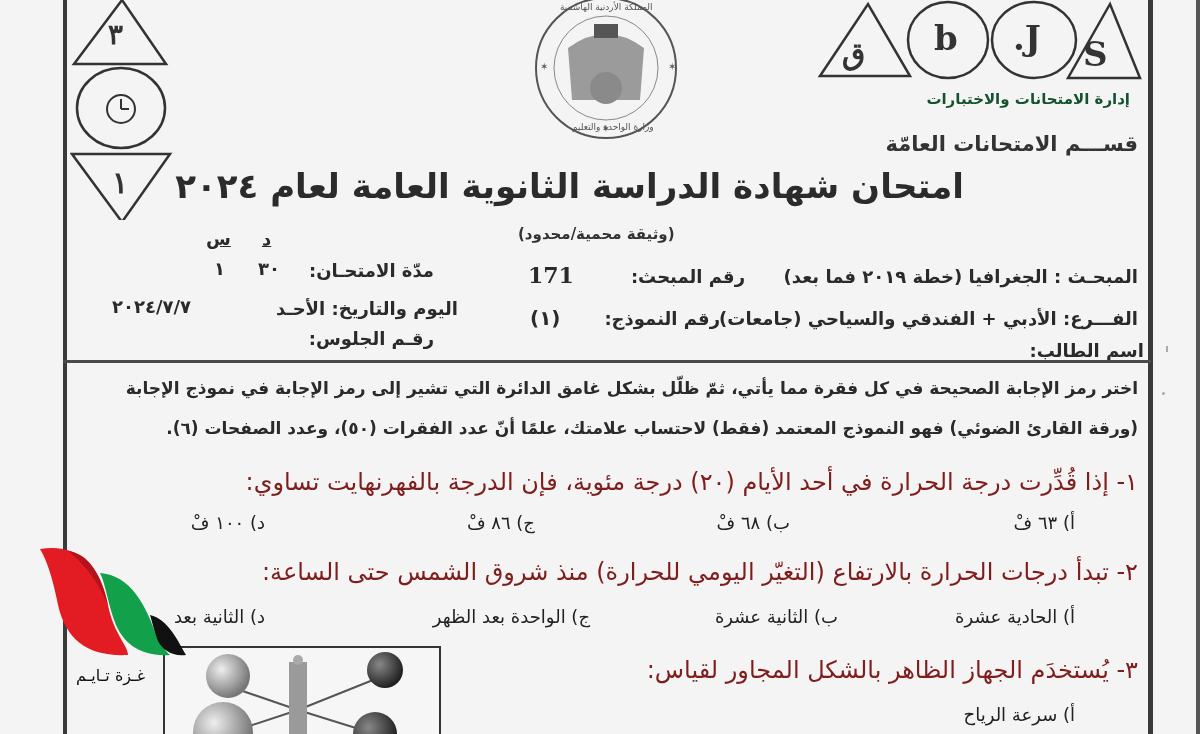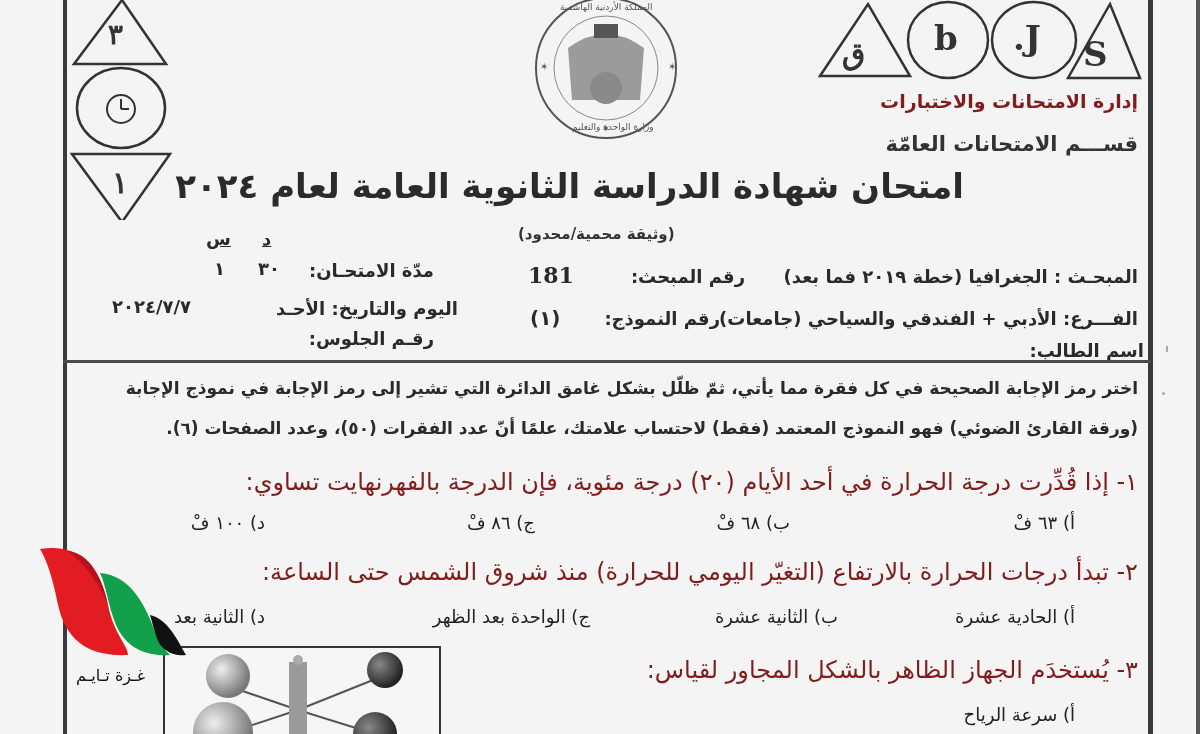--- a/index.html
+++ b/index.html
@@ -53,29 +53,29 @@
     <polygon points="20,76 68,4 110,76" fill="none" stroke="#333" stroke-width="2.5"></polygon>
     <ellipse cx="148" cy="40" rx="40" ry="38" fill="none" stroke="#333" stroke-width="2.5"></ellipse>
     <ellipse cx="234" cy="40" rx="42" ry="38" fill="none" stroke="#333" stroke-width="2.5"></ellipse>
     <polygon points="268,78 310,4 340,78" fill="none" stroke="#333" stroke-width="2.5"></polygon>
   </svg>
   <div class="abs shape-text" style="left:842px;top:36px;font-size:30px;">ق</div>
   <div class="abs shape-text" style="left:934px;top:18px;font-size:34px;">b</div>
   <div class="abs shape-text" style="left:1013px;top:18px;font-size:34px;">.J</div>
   <div class="abs shape-text" style="left:1083px;top:34px;font-size:34px;">S</div>
 
-  <div class="abs rtl b" style="right:62px;top:90px;font-size:19px;color:#7f1d1d;">إدارة الامتحانات والاختبارات</div>
+  <div class="abs rtl b" style="right:70px;top:90px;font-size:15px;color:#14532d;">إدارة الامتحانات والاختبارات</div>
   <div class="abs rtl b" style="right:62px;top:132px;font-size:21px;color:#333;">قســـم الامتحانات العامّة</div>
 
   <div class="abs rtl b" style="right:236px;top:166px;font-size:34px;color:#2b2b2b;letter-spacing:0.5px;">امتحان شهادة الدراسة الثانوية العامة لعام ٢٠٢٤</div>
   <div class="abs rtl b" style="left:518px;top:225px;font-size:15px;color:#333;">(وثيقة محمية/محدود)</div>
 
   <div class="abs rtl hdr" style="right:62px;top:266px;">المبحـث : الجغرافيا (خطة ٢٠١٩ فما بعد)</div>
   <div class="abs rtl hdr" style="right:455px;top:266px;">رقم المبحث:</div>
-  <div class="abs b" style="left:528px;top:262px;font-size:22px;font-family:'DejaVu Serif',serif;color:#2a2a2a;">181</div>
+  <div class="abs b" style="left:528px;top:262px;font-size:22px;font-family:'DejaVu Serif',serif;color:#2a2a2a;">171</div>
   <div class="abs rtl hdr" style="right:62px;top:308px;">الفـــرع: الأدبي + الفندقي والسياحي (جامعات)</div>
   <div class="abs rtl hdr" style="right:480px;top:308px;">رقم النموذج:</div>
   <div class="abs rtl hdr" style="left:530px;top:306px;font-size:20px;">(١)</div>
   <div class="abs rtl hdr" style="right:56px;top:340px;margin-left:36px;">اسم الطالب:</div>
 
   <div class="abs hdr" style="left:206px;top:228px;text-decoration:underline;">س</div>
   <div class="abs hdr" style="left:262px;top:228px;text-decoration:underline;">د</div>
   <div class="abs rtl hdr" style="right:766px;top:260px;">مدّة الامتحـان:</div>
   <div class="abs hdr" style="left:258px;top:258px;">٣٠</div>
   <div class="abs hdr" style="left:214px;top:258px;">١</div>

